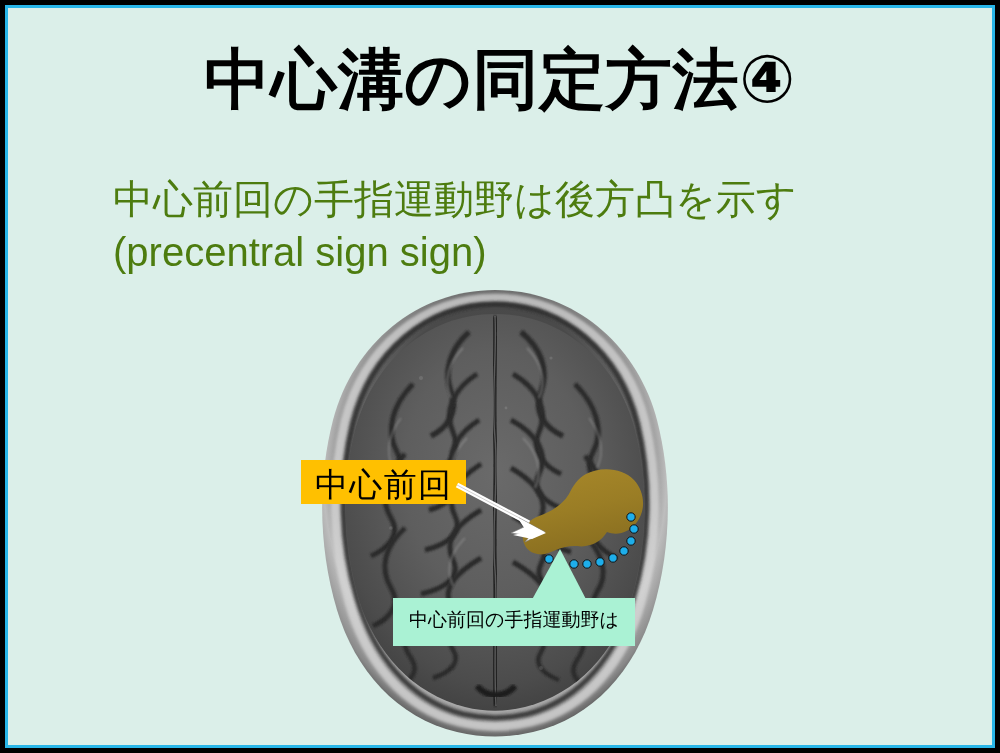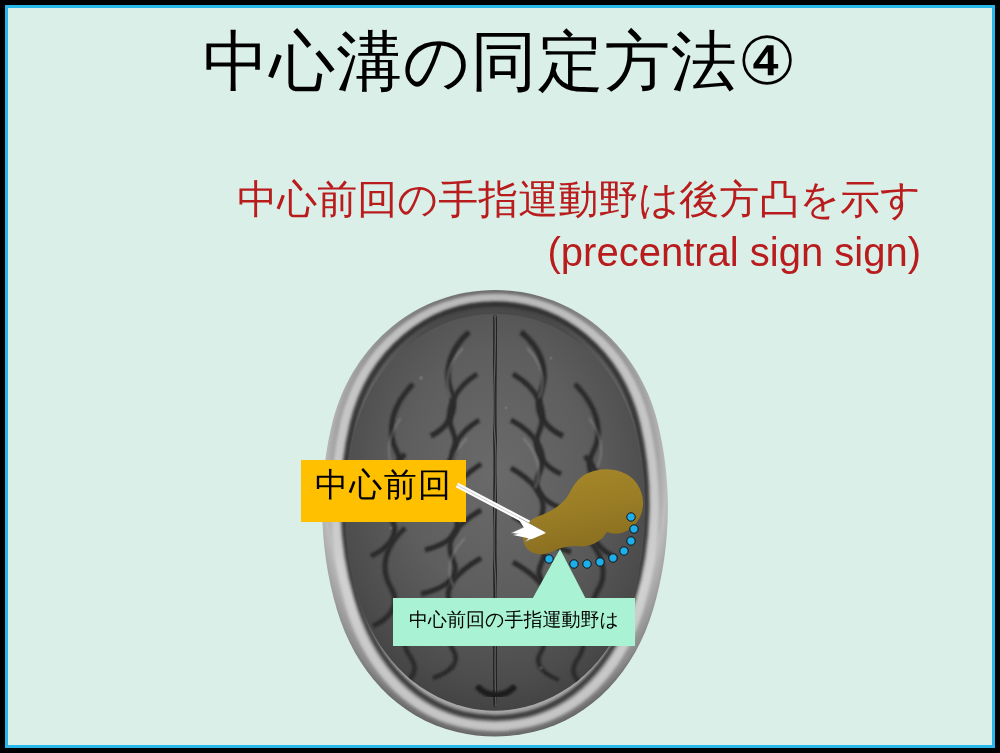--- a/index.html
+++ b/index.html
@@ -32,62 +32,61 @@
     left: 0; top: 0; right: 0; bottom: 0;
     border: 3px solid #29b6e8;
     pointer-events: none;
     z-index: 40;
   }
 
   
   .title {
     position: absolute;
     left: 0;
-    top: 22px;
+    top: 40px;
     width: 100%;
     text-align: center;
     font-size: 66px;
     line-height: 1.05;
-    font-weight: 400;
+    font-weight: 700;
     letter-spacing: 0.01em;
     color: #000000;
     white-space: nowrap;
     z-index: 20;
   }
   .subtitle {
     position: absolute;
-    left: 96px;
+    left: 108px;
     top: 168px;
     width: 820px;
     font-size: 40px;
     line-height: 1.32;
     font-weight: 400;
-    color: #b91c1c;
+    color: #4d7c0f;
     z-index: 20;
-    text-align: right;
   }
   .subtitle .line2 { display: block; }
 
   
   #figure {
     position: absolute;
     left: 296px;
     top: 283px;
     width: 388px;
     height: 452px;
     z-index: 5;
   }
   #figure svg { display: block; width: 100%; height: 100%; }
 
   
   .label-box {
     position: absolute;
     left: 296px;
     top: 455px;
-    padding: 6px 14px 18px 14px;
+    padding: 6px 14px 0 14px;
     background: #ffc000;
     color: #000000;
     font-size: 33px;
     line-height: 1.16;
     letter-spacing: 0.04em;
     white-space: nowrap;
     z-index: 25;
   }
 
   

